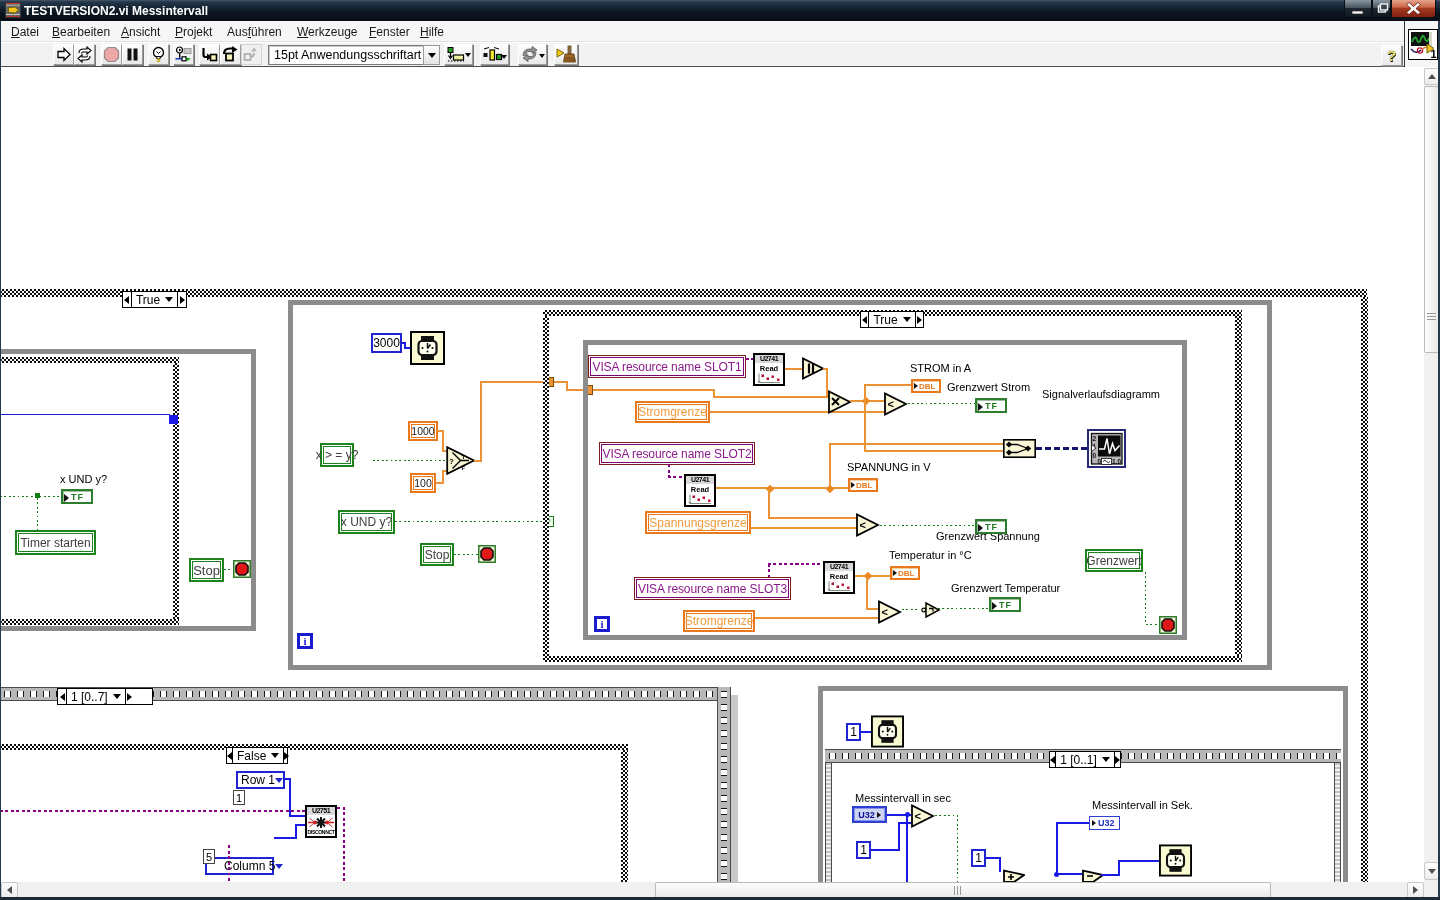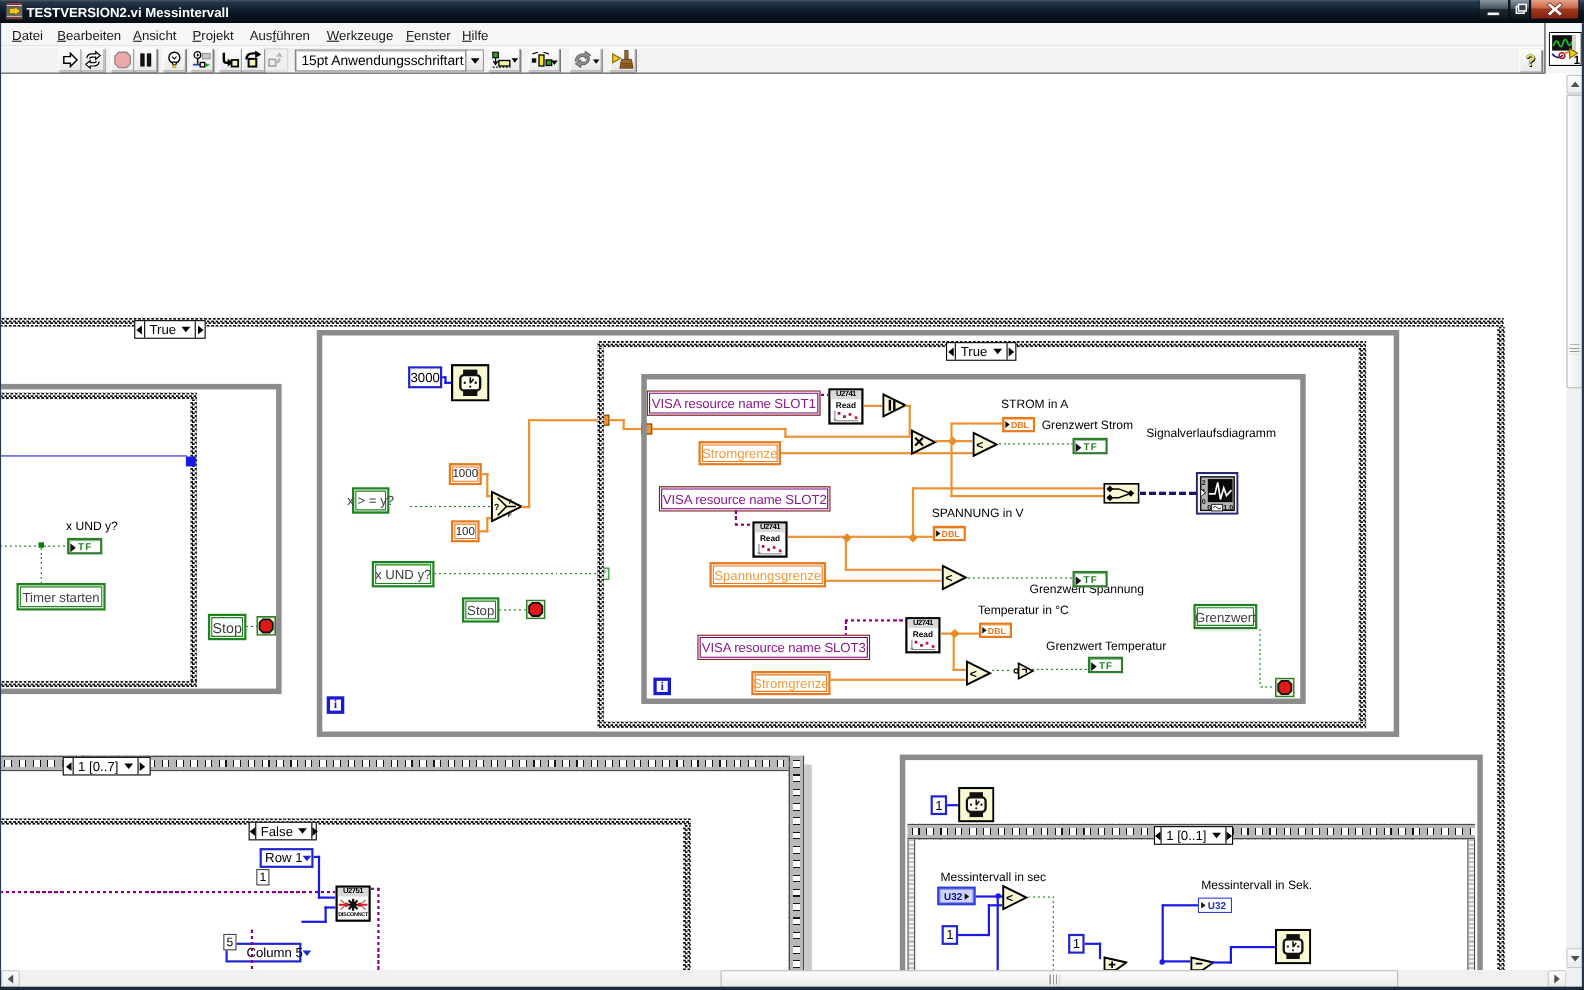--- a/index.html
+++ b/index.html
@@ -535,21 +535,21 @@
 <div class="wgdv" style="left:1145px;top:572px;width:1px;height:53px;"></div>
 <div class="wgd" style="left:1146px;top:624px;width:14px;height:1px;"></div>
 <svg class="abs" style="left:1159px;top:616px;" width="18" height="18" viewBox="0 0 18 18">
  <rect x="0.75" y="0.75" width="16.5" height="16.5" fill="#f4f4d0" stroke="#2e7d2e" stroke-width="1.5"></rect>
  <path d="M6 3 L12 3 L15 6 L15 12 L12 15 L6 15 L3 12 L3 6 Z" fill="#e01818" stroke="#111" stroke-width="1.6"></path>
 </svg>
 
 <div class="filmh" style="left:0px;top:687px;width:717px;"></div>
 <div class="filmvw" style="left:717px;top:687px;height:195px;"></div>
 <div class="abs" style="left:731px;top:695px;width:7px;height:187px;background:#c9c9c9;"></div>
-<div class="sel" style="left:57px;top:688px;width:80px;">
+<div class="sel" style="left:57px;top:688px;width:96px;">
  <div class="cell-l">
             <div class="t-left"></div>
           </div>
  <div class="cell-c">1 [0..7]<div class="t-down"></div></div>
  <div class="cell-r">
             <div class="t-right"></div>
           </div>
 </div>
 <div class="chk" style="left:0px;top:744px;width:628px;height:6px;"></div>
 <div class="chk" style="left:621px;top:750px;width:7px;height:132px;"></div>

